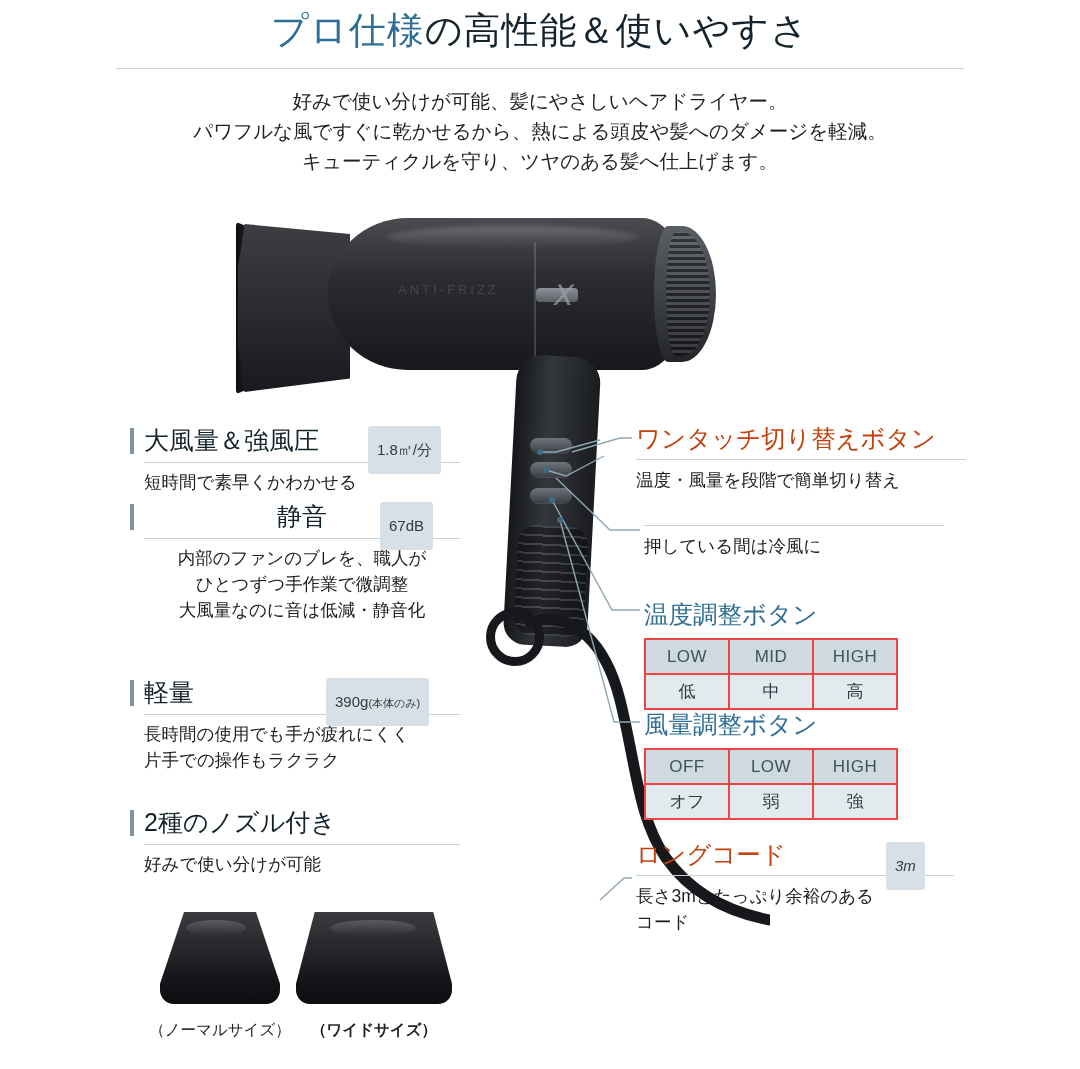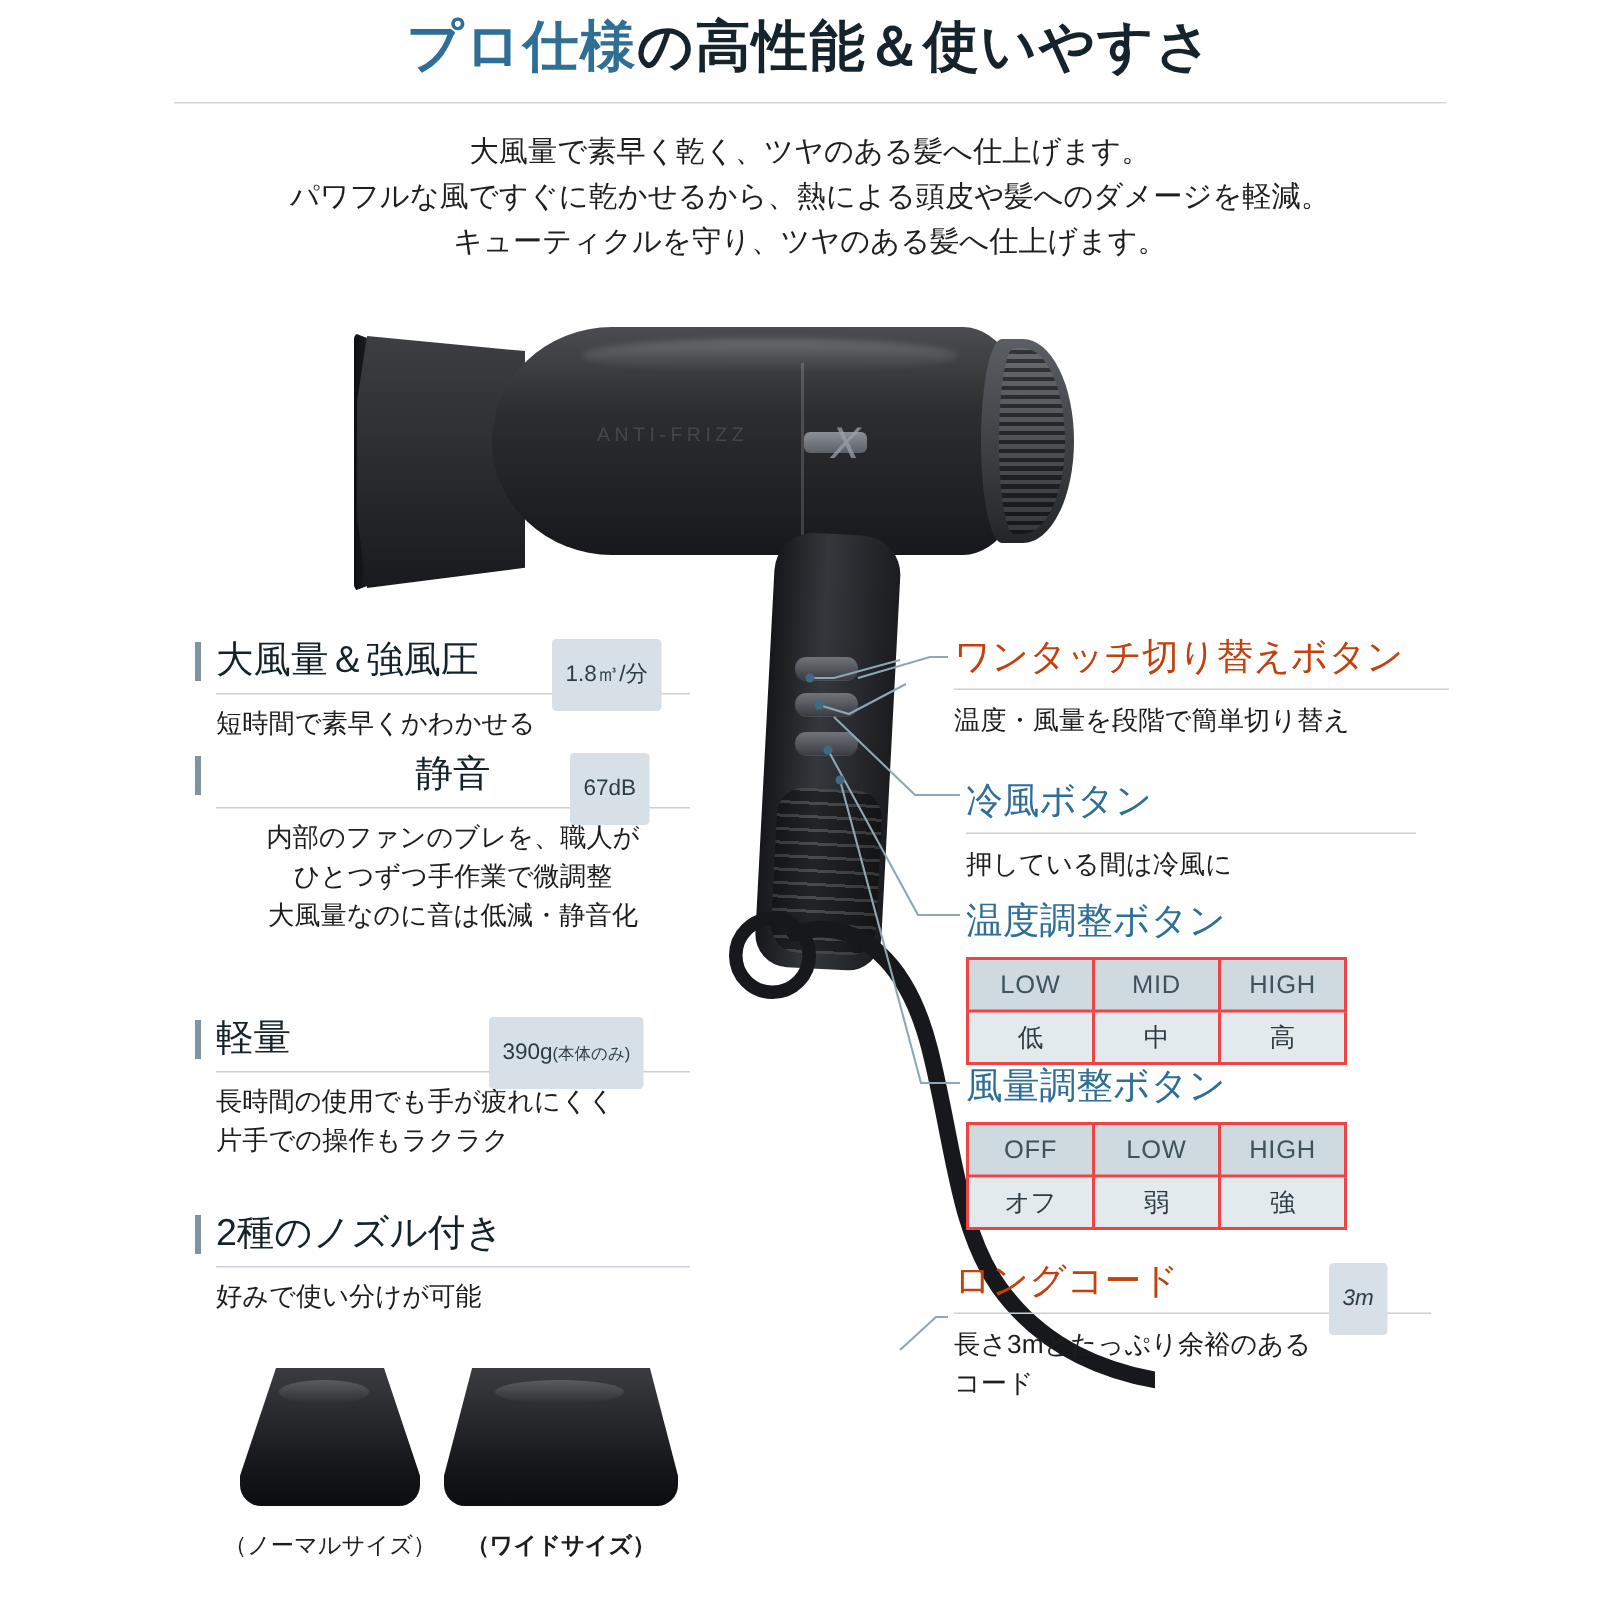--- a/index.html
+++ b/index.html
@@ -22,21 +22,20 @@
   
   .headline {
     position: absolute;
     top: 6px;
     left: 0;
     width: 1080px;
     text-align: center;
     font-size: 37px;
     letter-spacing: 1px;
     white-space: nowrap;
-    font-weight: bold;
   }
   .headline .accent { color: #2f6f96; }
   .headline .dark { color: #15242c; }
 
   .header-rule {
     position: absolute;
     top: 68px;
     left: 116px;
     width: 848px;
     height: 1px;
@@ -367,21 +366,21 @@
 <body>
 
 <div class="page">
 
   <div class="headline">
     <span class="accent">プロ仕様</span><span class="dark">の高性能＆使いやすさ</span>
   </div>
   <div class="header-rule"></div>
 
   <div class="lede">
-    <div>大風量で素早く乾く、ツヤのある髪へ仕上げます。</div>
+    <div>好みで使い分けが可能、髪にやさしいヘアドライヤー。</div>
     <div>パワフルな風ですぐに乾かせるから、熱による頭皮や髪へのダメージを軽減。</div>
     <div>キューティクルを守り、ツヤのある髪へ仕上げます。</div>
   </div>
 
   <div class="product">
     <div class="nozzle-lip"></div>
     <div class="nozzle"></div>
     <div class="barrel">
       <div class="barrel-top-sheen"></div>
       <div class="barrel-seam"></div>
@@ -478,21 +477,20 @@
   </div>
   <div class="acc-label" style="left:294px; top:1020px; width:160px;font-weight:bold;">（ワイドサイズ）</div>
 
   <div class="callout c1">
     <p class="ctitle">ワンタッチ切り替えボタン</p>
     <div class="crule"></div>
     <p class="cdesc">温度・風量を段階で簡単切り替え</p>
   </div>
 
   <div class="callout c2">
-    <p class="ctitle blue">冷風ボタン</p>
     <div class="crule"></div>
     <p class="cdesc">押している間は冷風に</p>
   </div>
 
   <div class="callout c3">
     <p class="ctitle blue">温度調整ボタン</p>
     <table class="mode-table">
       <tbody>
           <tr class="en">
         <td>LOW</td>

